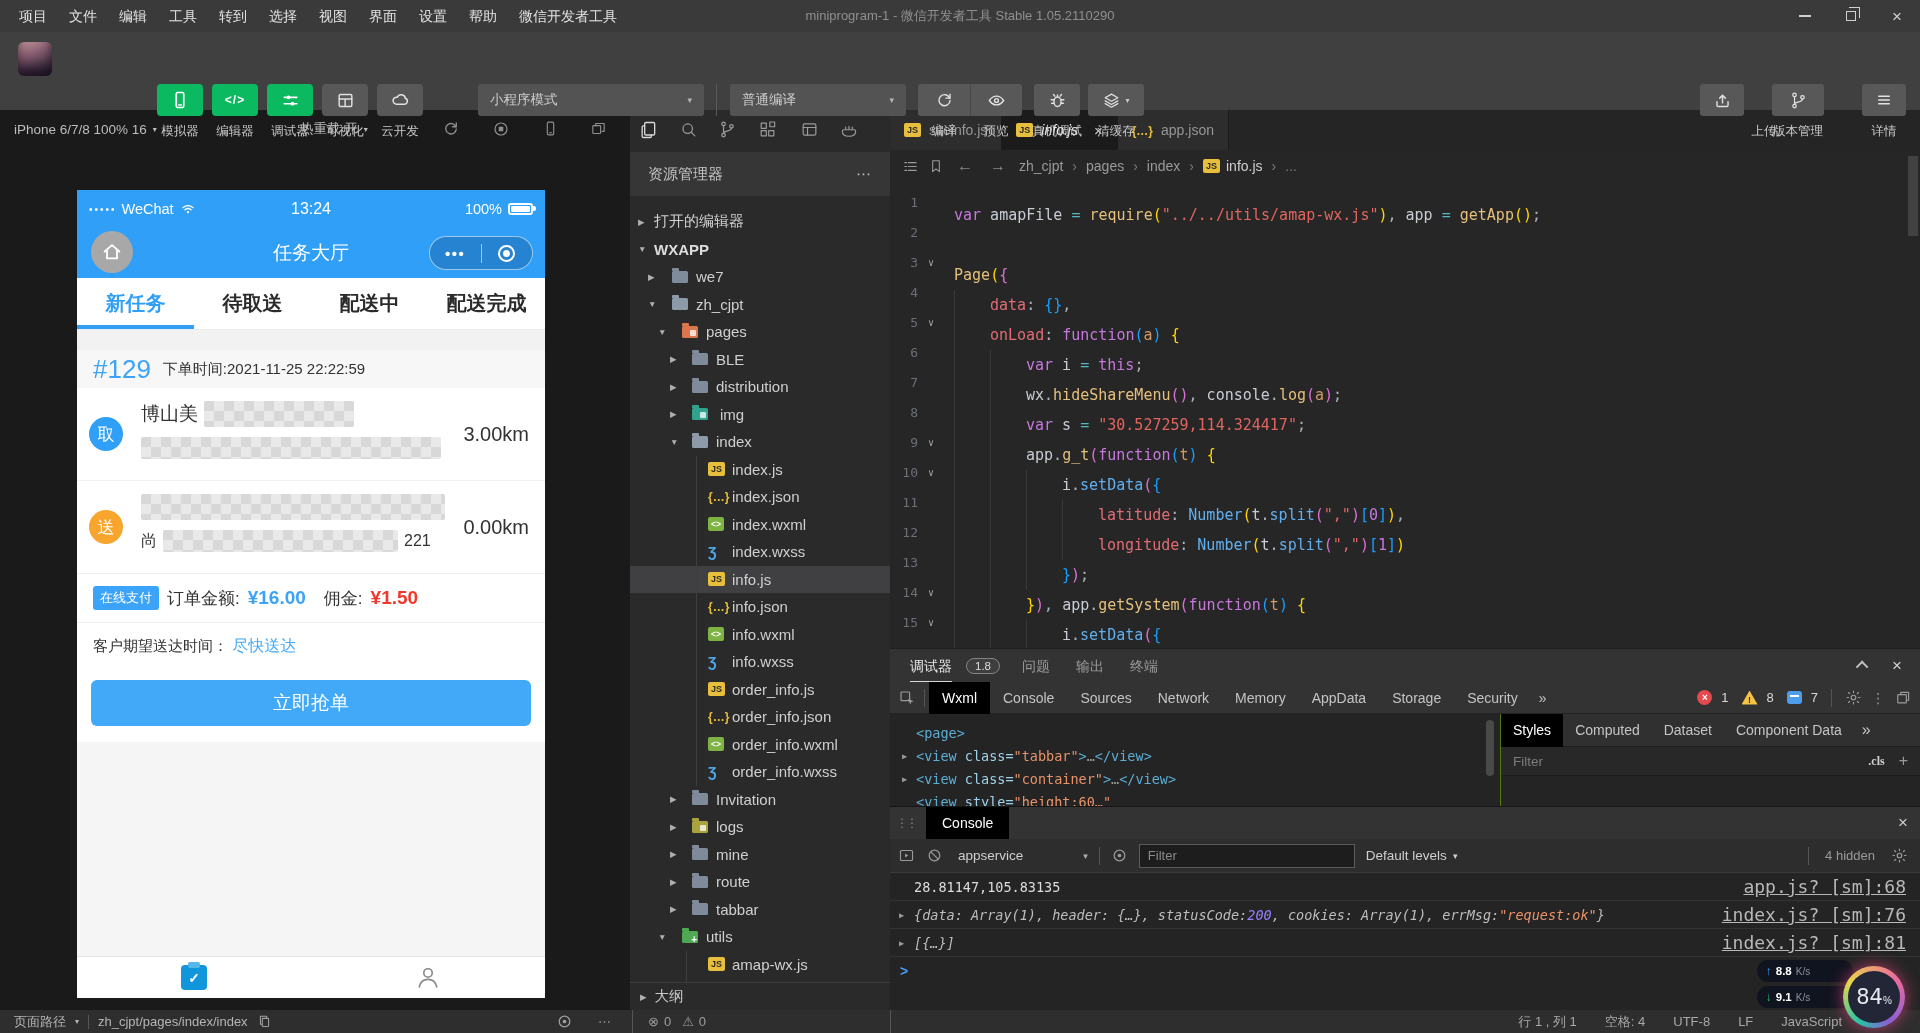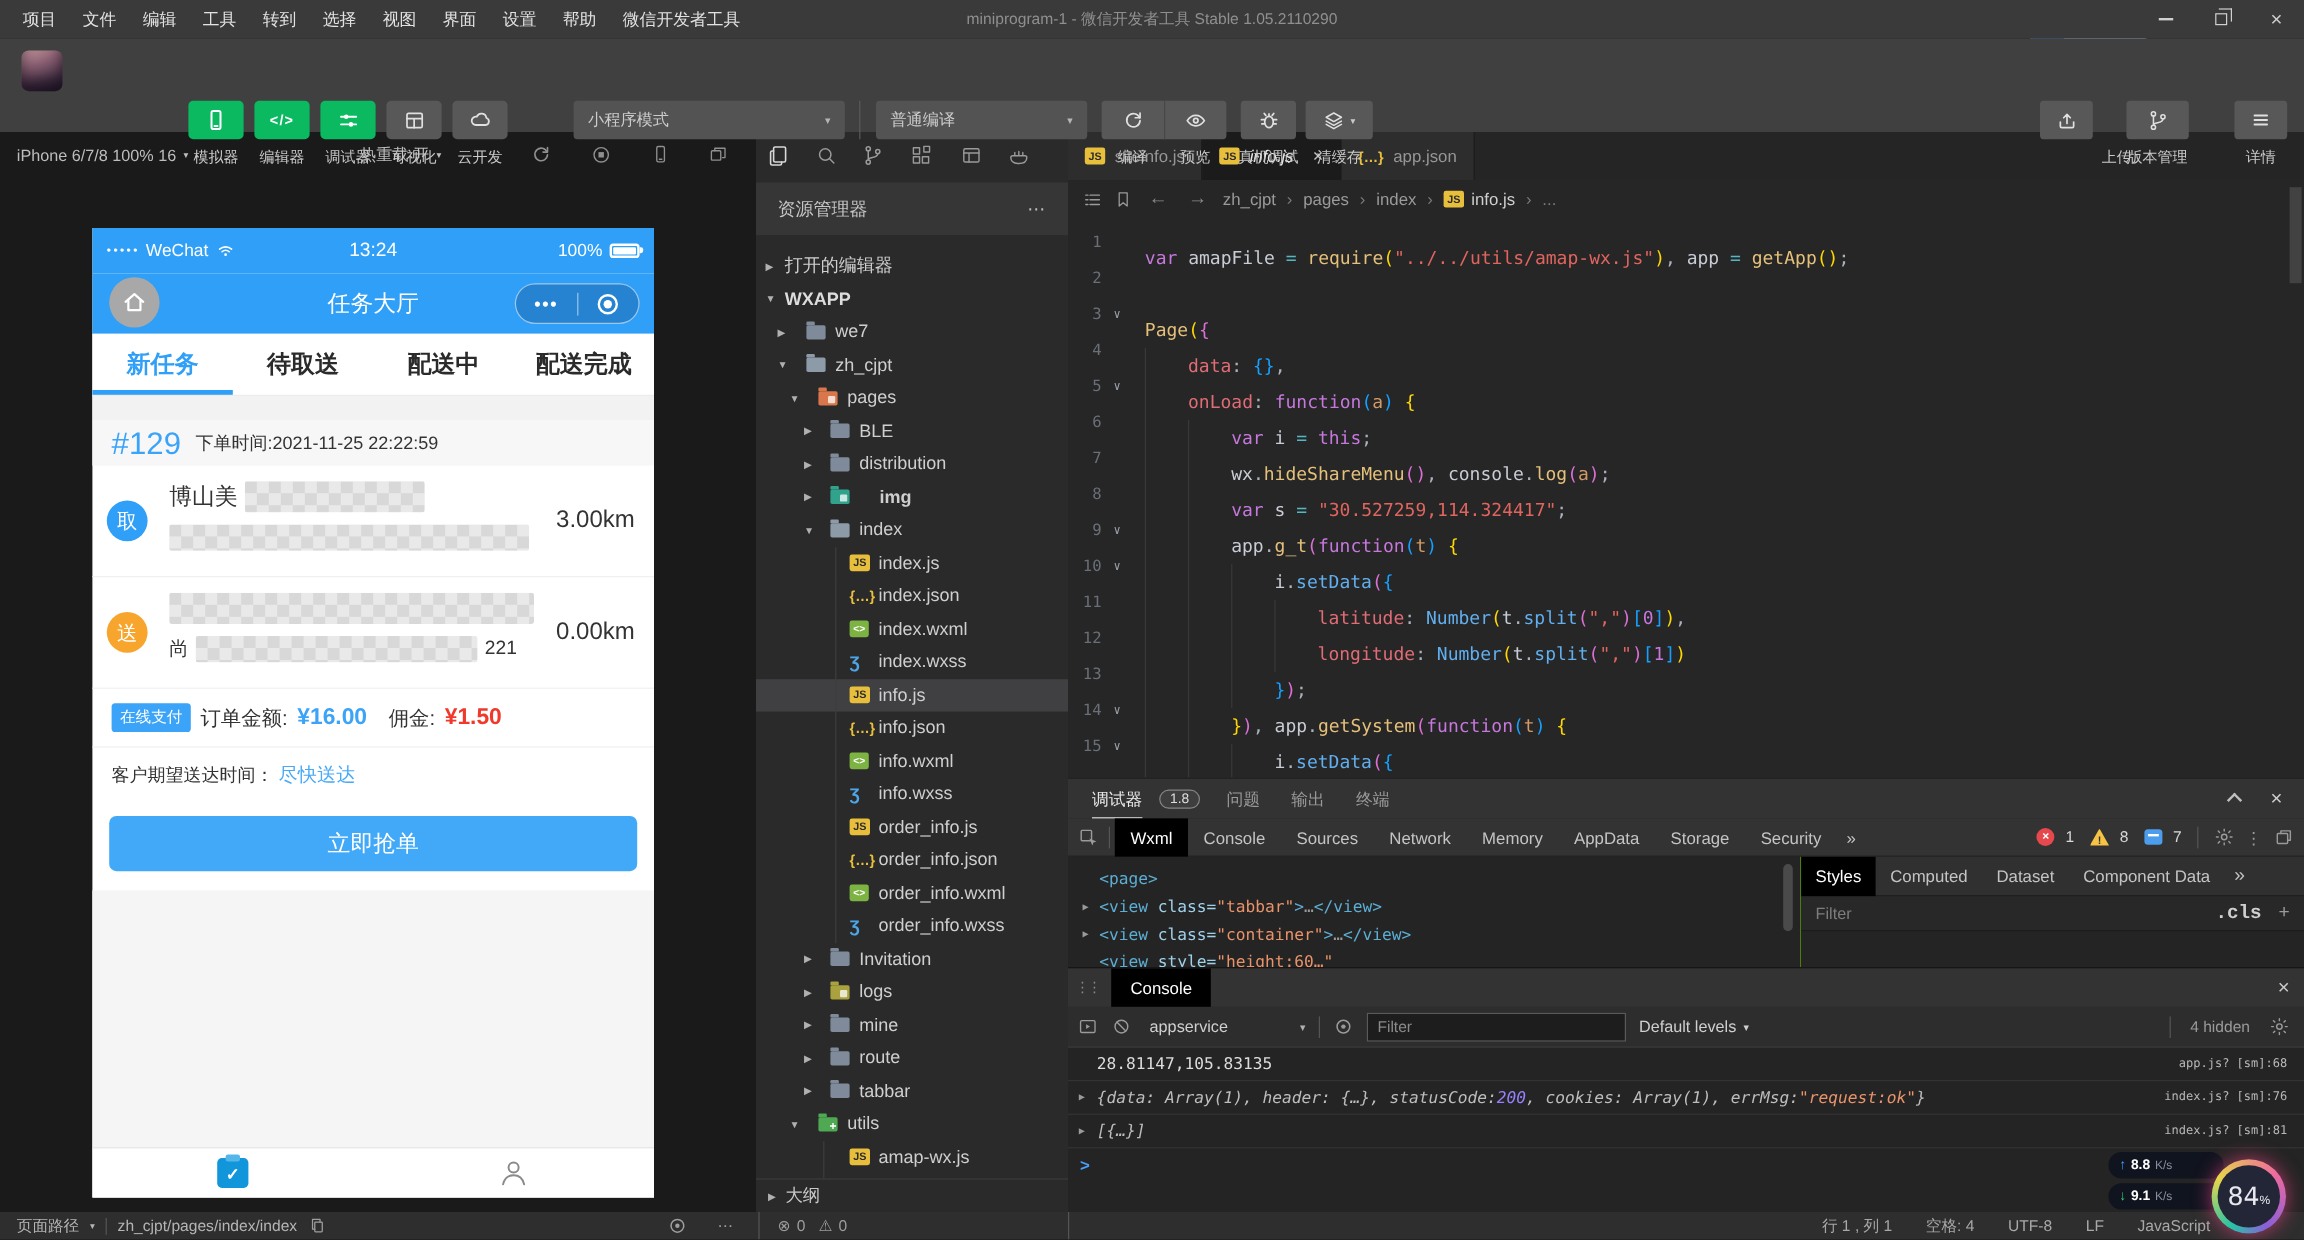--- a/index.html
+++ b/index.html
@@ -160,41 +160,41 @@
 .wtag{color:#5caed4}.wattr{color:#9fd1ea}.wval{color:#e8936a}.wdim{color:#9a9a9a}
 .w-scroll{position:absolute;right:6px;top:6px;width:8px;height:56px;background:#4a4a4a;border-radius:4px}
 .styles-pane{flex:1;border-left:1px solid #4d7c0f;display:flex;flex-direction:column}
 .st-tabs{height:33px;display:flex;align-items:center;background:#303030;border-bottom:1px solid #1c1c1c}
 .st-tab{padding:0 12px;font-size:14px;color:#c4c4c4;height:33px;line-height:33px;white-space:nowrap}
 .st-tab.active{background:#000;color:#fff}
 .st-more{color:#c4c4c4;padding:0 8px}
 .st-filter{height:29px;display:flex;align-items:center;padding:0 12px;background:#282828;border-bottom:1px solid #1c1c1c}
 .st-filter input{background:transparent;border:none;outline:none;color:#bbb;font-size:13.5px;font-family:inherit;width:220px}
 .st-filter input::placeholder{color:#7d7d7d}
-.cls-btn{margin-left:auto;font-family:Liberation Mono, monospace;font-size:16px;color:#cfcfcf;font-weight:bold}
+.cls-btn{margin-left:auto;font-family:Liberation Serif, serif;font-size:12px;color:#cfcfcf;font-weight:bold}
 .plus-btn{margin-left:14px;color:#9a9a9a;font-size:16px}
 
 .console{position:absolute;top:696px;left:0;right:0;height:204px;background:#242424;border-top:1px solid #151515}
 .cs-head{height:32px;background:#333;display:flex;align-items:center;position:relative}
 .cs-grip{color:#8a8a8a;font-size:12px;margin:0 10px 0 6px;letter-spacing:-2px}
 .cs-tab{height:32px;line-height:32px;padding:0 16px;background:#000;color:#fff;font-size:14px}
 .cs-close{position:absolute;right:12px;color:#ccc;font-size:17px}
 .cs-bar{height:34px;display:flex;align-items:center;background:#2d2d2d;border-bottom:1px solid #3a3a3a;padding-left:8px;gap:11px;color:#9a9a9a}
 .cs-sel{display:flex;align-items:center;gap:60px;color:#cfcfcf;font-size:13.5px;padding-left:4px}
 .cs-sel .arr{font-size:9px;color:#b0b0b0}
 .cs-vdiv{width:1px;height:18px;background:#555}
 .cs-input{width:216px;height:24px;background:#1d1d1d;border:1px solid #5a5a5a;color:#ccc;font-size:13px;padding:0 8px;font-family:inherit;outline:none}
 .cs-input::placeholder{color:#8a8a8a}
 .cs-levels{color:#cfcfcf;font-size:13.5px;display:flex;align-items:center;gap:6px}
 .cs-right{margin-left:auto;display:flex;align-items:center;gap:16px;padding-right:12px}
 .cs-hidden{color:#9a9a9a;font-size:13px}
 .cs-logs{font-family:"DejaVu Sans Mono",monospace;font-size:13.5px}
 .log-row{min-height:28px;display:flex;align-items:center;border-bottom:1px solid #333;position:relative;padding:0 14px 0 24px}
 .log-arrow{position:absolute;left:9px;font-size:8.5px;color:#9a9a9a}
-.log-src{margin-left:auto;color:#b8b8b8;font-size:10px;white-space:nowrap;padding-left:20px}
+.log-src{margin-left:auto;color:#b8b8b8;text-decoration:underline;font-size:18px;white-space:nowrap;padding-left:20px}
 .lg-pl{color:#dcdcdc}.lg-ob{color:#bdbdbd;font-style:italic}.lg-nm{color:#9980ff;font-style:italic}.lg-st{color:#e8936a;font-style:italic}
 .prompt-row{height:28px;display:flex;align-items:center;padding-left:10px;color:#4a9df8;font-weight:bold;font-size:14px}
 
 .statusbar{position:absolute;left:0;top:1010px;right:0;height:23px;background:#2e2e2e;display:flex;align-items:center;font-size:13px;color:#b5b5b5;z-index:20}
 .sb-left{display:flex;align-items:center;gap:9px;padding-left:14px}
 .sb-div{width:1px;height:14px;background:#555}
 .sb-abs{position:absolute;top:0;height:23px;display:flex;align-items:center;color:#9e9e9e}
 .sb-right{position:absolute;right:0;top:0;height:23px;display:flex;align-items:center;gap:28px;padding-right:78px;color:#a8a8a8}
 
 .perf-circle{position:absolute;left:1843px;top:966px;width:62px;height:62px;border-radius:50%;background:conic-gradient(from 210deg,#27c3a6,#e7d54b 90deg,#ef6a9e 200deg,#8a5fd8 300deg,#27c3a6);display:flex;align-items:center;justify-content:center;box-shadow:0 0 16px rgba(255,70,140,.65);z-index:50}
@@ -606,21 +606,21 @@
           <span class="t-icon" style="left: 62px;">
             <span class="f-ico"></span>
           </span>
           <span class="t-label" style="left: 86px; text-align: center;">distribution</span>
         </div>
         <div class="t-row">
           <span class="t-arrow" style="left: 40px;">▶</span>
           <span class="t-icon" style="left: 62px;">
             <span class="f-ico f-img f-emb"></span>
           </span>
-          <span class="t-label" style="left: 103px; font-weight: bold;">img</span>
+          <span class="t-label" style="left: 90px;">img</span>
         </div>
         <div class="t-row">
           <span class="t-arrow" style="left: 40px;">▼</span>
           <span class="t-icon" style="left: 62px;">
             <span class="f-ico" style="background: rgb(141, 154, 168);"></span>
           </span>
           <span class="t-label" style="left: 86px;">index</span>
         </div>
         <div class="t-row">
           <span class="t-guide" style="left: 66px;"></span>

